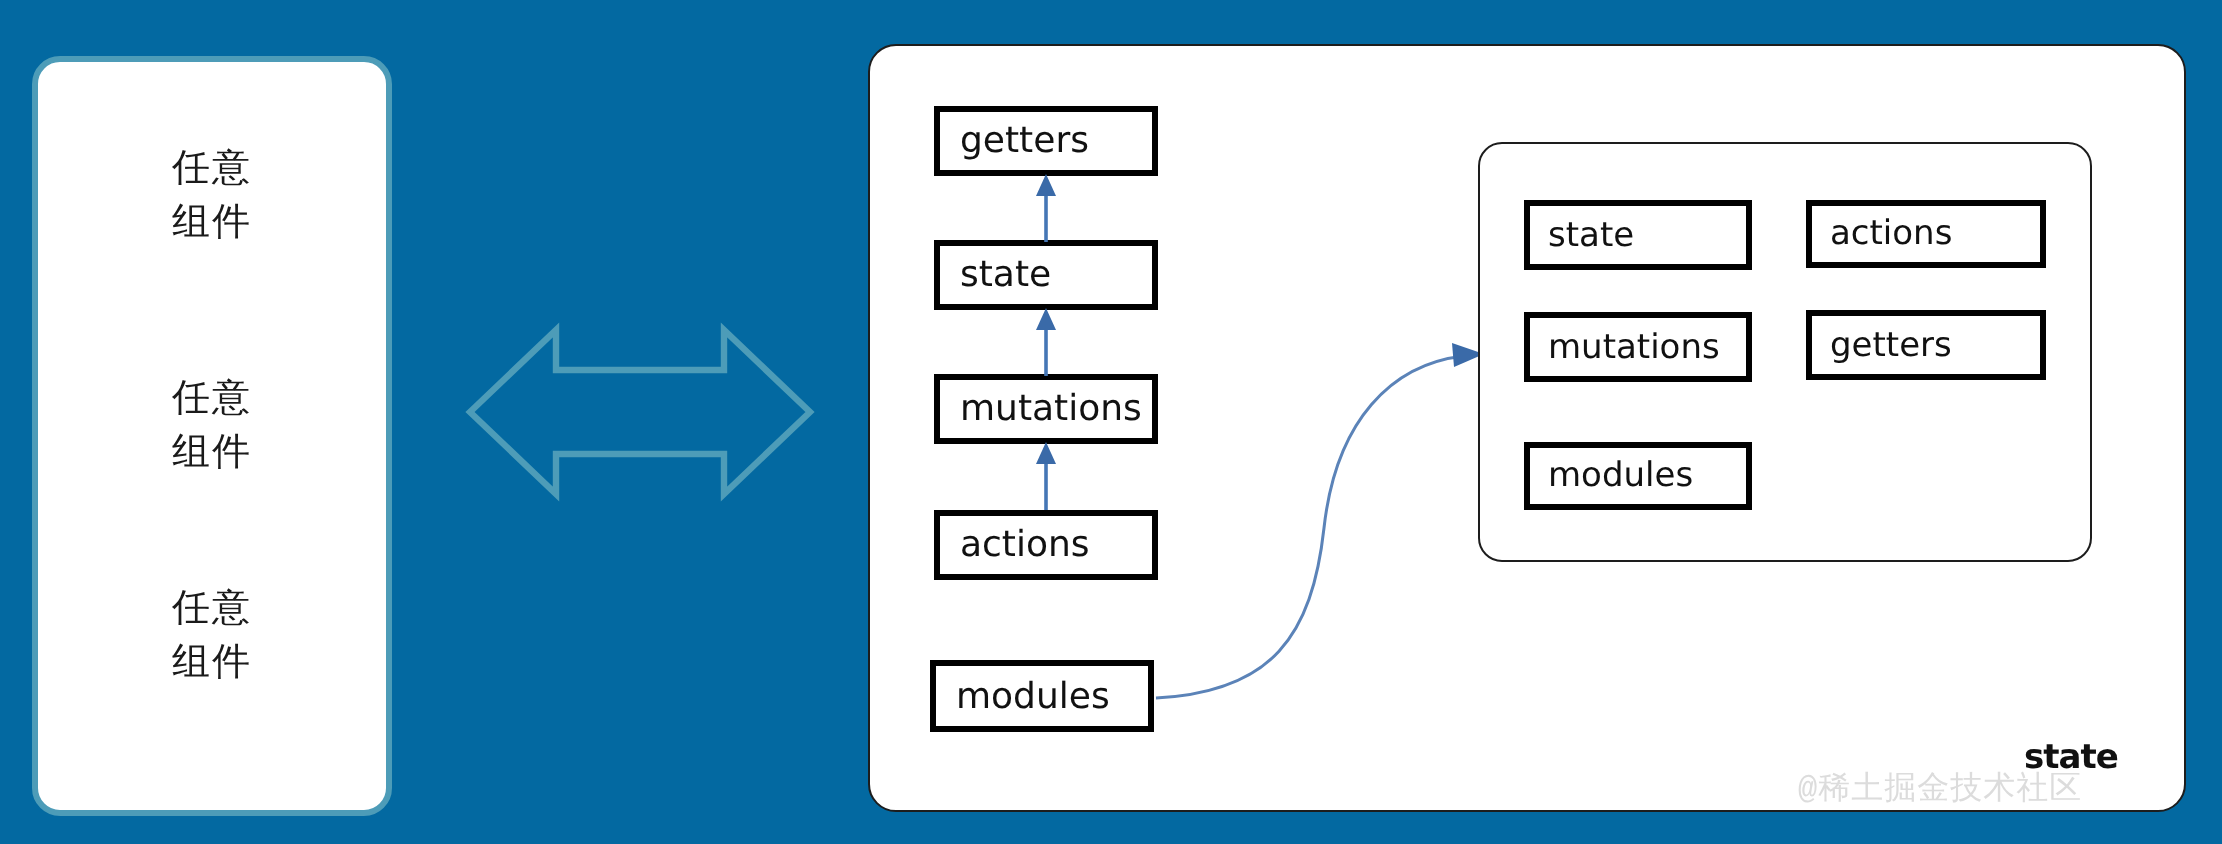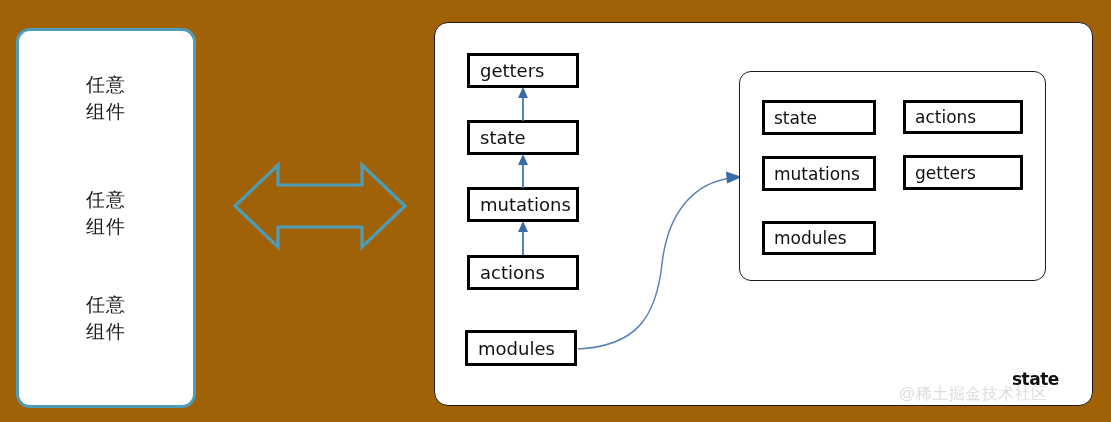--- a/index.html
+++ b/index.html
@@ -7,21 +7,21 @@
     padding: 0;
     background: #ffffff;
   }
   body {
     font-family: "Liberation Sans", sans-serif;
   }
   #canvas {
     position: relative;
     width: 1111px;
     height: 422px;
-    background: #a16207;
+    background: #0369a1;
     overflow: hidden;
   }
 
   
   .component-panel {
     position: absolute;
     left: 16px;
     top: 28px;
     width: 180px;
     height: 380px;
@@ -149,21 +149,21 @@
     letter-spacing: -0.5px;
   }
 
   
   .watermark {
     position: absolute;
     left: 899px;
     top: 384px;
     font-size: 16px;
     color: #dcdcdc;
-    font-family: Liberation Sans, sans-serif;
+    font-family: Liberation Mono, monospace;
     letter-spacing: 0.5px;
     white-space: nowrap;
   }
 </style>
 </head>
 <body>
 
 <div id="canvas">
 
   <div class="component-panel">

